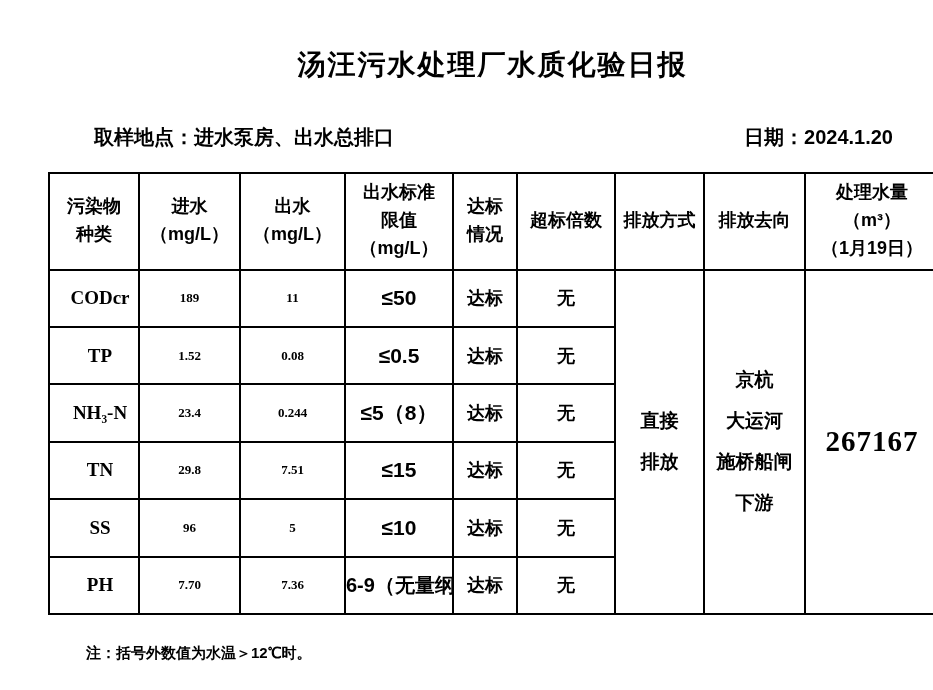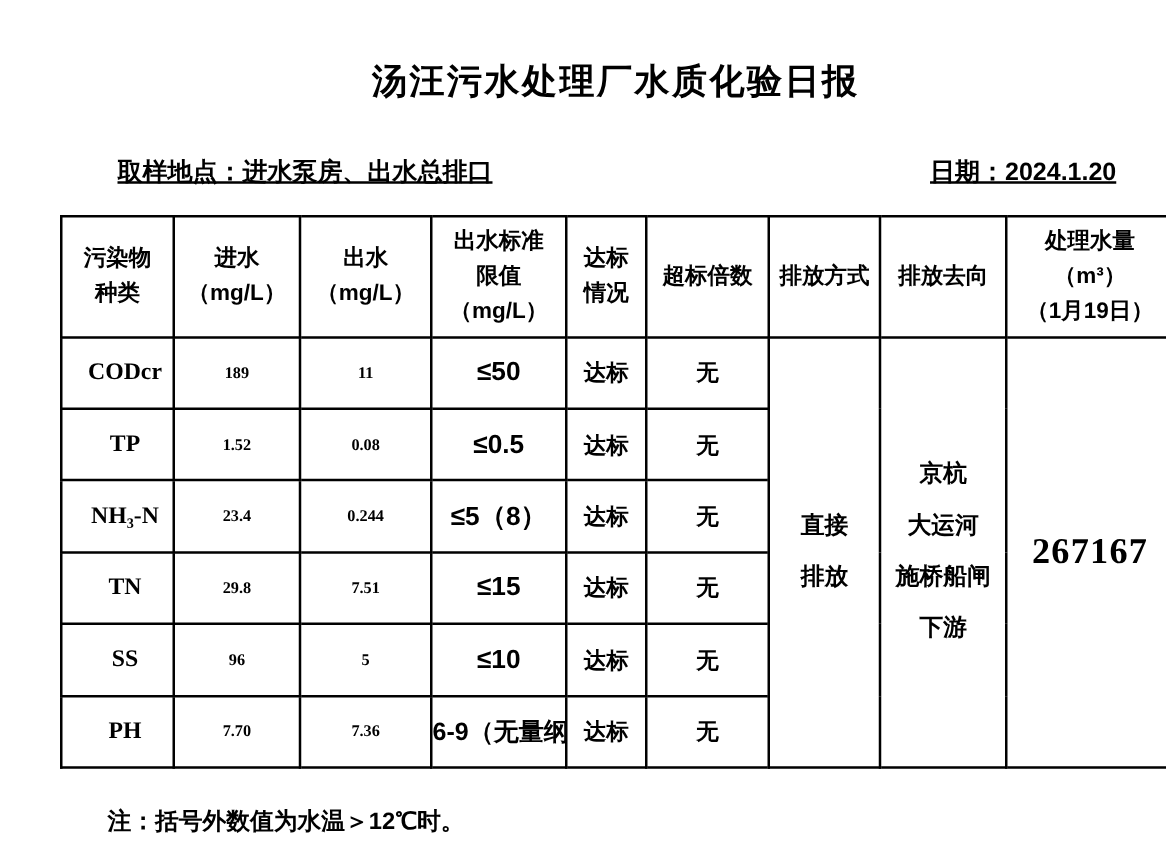--- a/index.html
+++ b/index.html
@@ -29,21 +29,20 @@
   .meta-row {
     position: absolute;
     top: 124px;
     left: 68px;
     right: 66px;
     display: flex;
     justify-content: space-between;
     align-items: baseline;
     font-size: 20px;
     font-weight: bold;
-    text-decoration: underline;
   }
   .meta-date { font-weight: bold; }
   table.report {
     position: absolute;
     left: 22px;
     top: 172px;
     width: 890px;
     height: 443px;
     border-collapse: collapse;
     table-layout: fixed;
@@ -93,21 +92,21 @@
   td.cell-volume {
     font-family: "Liberation Serif", serif;
     font-size: 29px;
     font-weight: bold;
     letter-spacing: 1px;
   }
   .note {
     position: absolute;
     top: 644px;
     left: 60px;
-    font-size: 19px;
+    font-size: 15px;
     font-weight: bold;
   }
 </style>
 </head>
 <body>
 
 <div class="page">
 
   <div class="title">汤汪污水处理厂水质化验日报</div>
 

